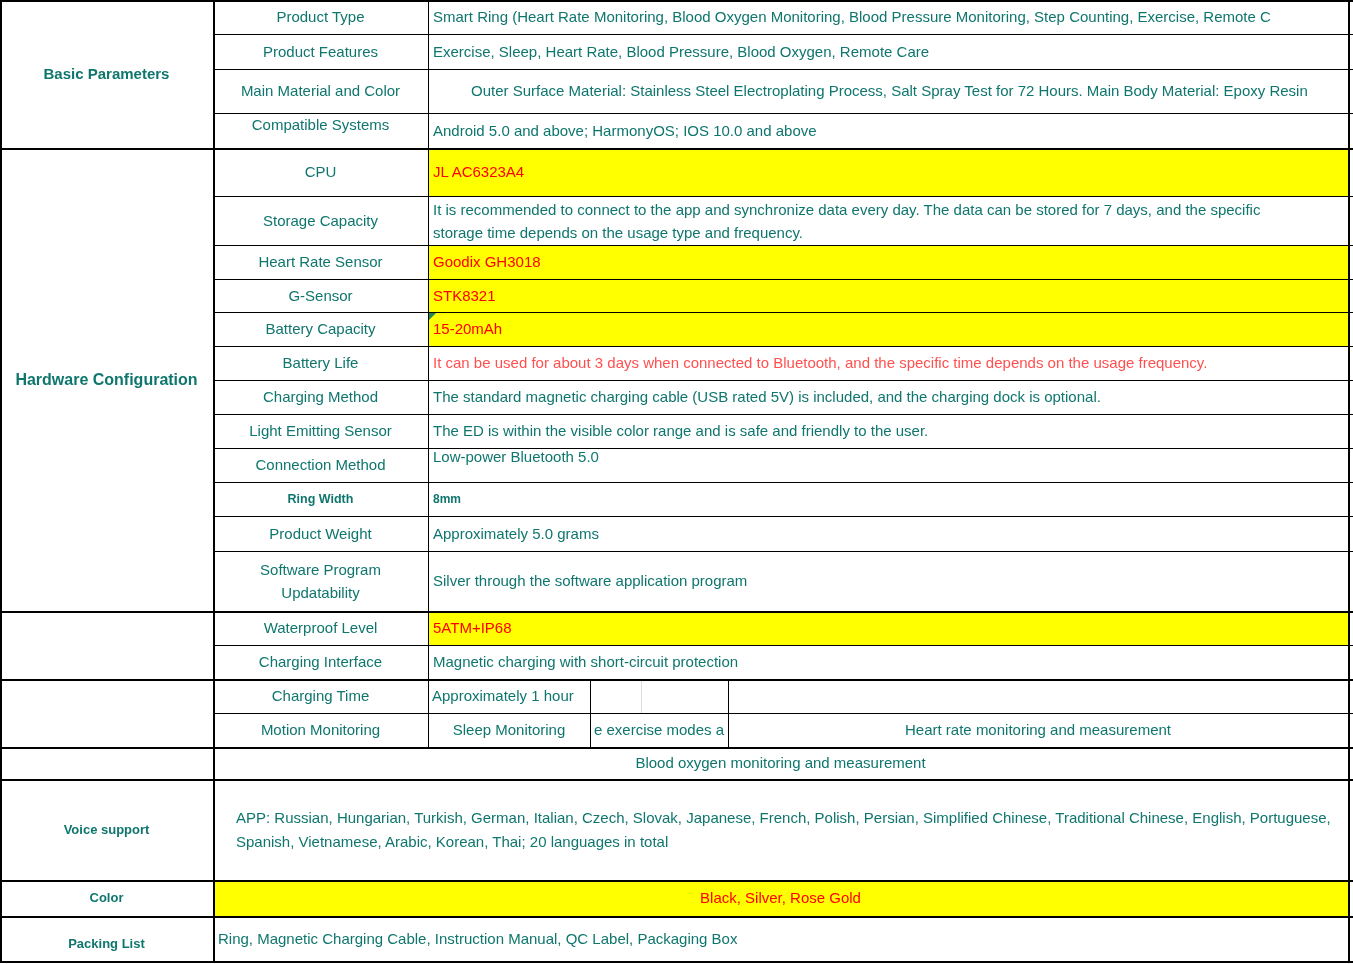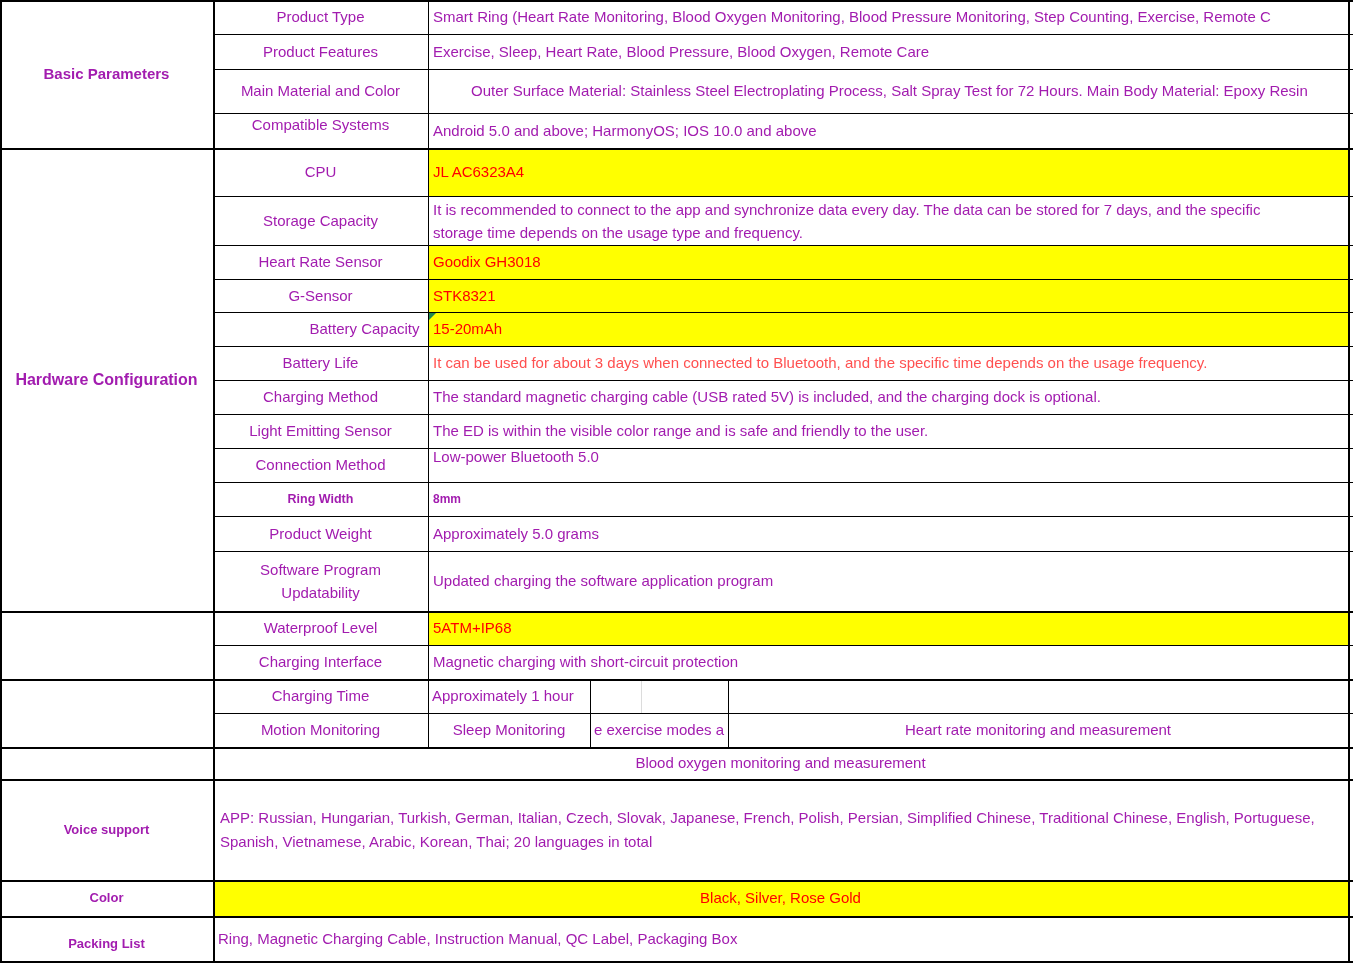--- a/index.html
+++ b/index.html
@@ -1,20 +1,20 @@
 <!DOCTYPE html>
 <html><head>
 <meta charset="utf-8">
 <style>
   html,body{margin:0;padding:0;background:#fff;}
   body{width:1353px;height:964px;overflow:hidden;position:relative;
        font-family:"Liberation Sans","DejaVu Sans",sans-serif;}
   #sheet{position:absolute;left:0;top:0;width:1353px;height:964px;background:#ffffff;}
   .fill{position:absolute;}
-  .cell{position:absolute;display:flex;align-items:center;color:#a21caf;
+  .cell{position:absolute;display:flex;align-items:center;color:#0f766e;
         font-size:15px;line-height:20px;white-space:nowrap;}
   .cA{left:0;width:213px;justify-content:center;text-align:center;font-weight:bold;}
   .cB{left:213px;width:215px;justify-content:center;text-align:center;}
   .cV{left:428px;width:925px;padding-left:5px;box-sizing:border-box;}
   .wrap{white-space:normal;}
   .ctr{justify-content:center;text-align:center;padding-left:0;}
   .red{color:#ff0000;}
   .softred{color:#ff5050;}
   .sm{font-size:13px;}
   .xs{font-size:12px;font-weight:bold;}
@@ -42,21 +42,21 @@
   <div class="cell cA sm" style="top:916px;height:56px;">Packing List</div>
 
   <div class="cell cB" style="top:0;height:34px;">Product Type</div>
   <div class="cell cB" style="top:34px;height:35px;">Product Features</div>
   <div class="cell cB" style="top:69px;height:44px;">Main Material and Color</div>
   <div class="cell cB" style="top:113px;height:24px;">Compatible Systems</div>
   <div class="cell cB" style="top:148px;height:48px;">CPU</div>
   <div class="cell cB" style="top:196px;height:49px;">Storage Capacity</div>
   <div class="cell cB" style="top:245px;height:34px;">Heart Rate Sensor</div>
   <div class="cell cB" style="top:279px;height:33px;">G-Sensor</div>
-  <div class="cell cB" style="top:312px;height:34px;padding-left:44px;">Battery Capacity</div>
+  <div class="cell cB" style="top:312px;height:34px;">Battery Capacity</div>
   <div class="cell cB" style="top:346px;height:34px;">Battery Life</div>
   <div class="cell cB" style="top:380px;height:34px;">Charging Method</div>
   <div class="cell cB" style="top:414px;height:34px;">Light Emitting Sensor</div>
   <div class="cell cB" style="top:448px;height:34px;">Connection Method</div>
   <div class="cell cB xs" style="top:482px;height:34px;font-size:12.5px;">Ring Width</div>
   <div class="cell cB" style="top:516px;height:35px;">Product Weight</div>
   <div class="cell cB wrap" style="top:551px;height:60px;line-height:23px;">
       <span style="width:170px;">Software Program Updatability</span>
     </div>
   <div class="cell cB" style="top:611px;height:34px;">Waterproof Level</div>
@@ -72,31 +72,31 @@
   <div class="cell cV wrap" style="top:196px;height:49px;line-height:23px;width:885px;">It is recommended to connect to the app and synchronize data every day. The data can be stored for 7 days, and the specific storage time depends on the usage type and frequency.</div>
   <div class="cell cV red" style="top:245px;height:34px;">Goodix GH3018</div>
   <div class="cell cV red" style="top:279px;height:33px;">STK8321</div>
   <div class="cell cV red" style="top:312px;height:34px;">15-20mAh</div>
   <div class="cell cV softred" style="top:346px;height:34px;">It can be used for about 3 days when connected to Bluetooth, and the specific time depends on the usage frequency.</div>
   <div class="cell cV" style="top:380px;height:34px;">The standard magnetic charging cable (USB rated 5V) is included, and the charging dock is optional.</div>
   <div class="cell cV" style="top:414px;height:34px;">The ED is within the visible color range and is safe and friendly to the user.</div>
   <div class="cell cV" style="top:440px;height:34px;text-align:right;">Low-power Bluetooth 5.0</div>
   <div class="cell cV xs" style="top:482px;height:34px;">8mm</div>
   <div class="cell cV" style="top:516px;height:35px;">Approximately 5.0 grams</div>
-  <div class="cell cV" style="top:551px;height:60px;">Updated charging the software application program</div>
+  <div class="cell cV" style="top:551px;height:60px;">Silver through the software application program</div>
   <div class="cell cV red" style="top:611px;height:34px;border-radius:9px;">5ATM+IP68</div>
   <div class="cell cV" style="top:645px;height:34px;">Magnetic charging with short-circuit protection</div>
   <div class="cell cV" style="top:679px;height:34px;width:162px;padding-left:4px;">Approximately 1 hour</div>
 
   <div class="cell ctr" style="left:428px;width:162px;top:713px;height:34px;justify-content:center;">Sleep Monitoring</div>
   <div class="cell ctr" style="left:590px;width:138px;top:713px;height:34px;justify-content:center;overflow:hidden;">e exercise modes a</div>
   <div class="cell ctr" style="left:728px;width:620px;top:713px;height:34px;justify-content:center;">Heart rate monitoring and measurement</div>
 
   <div class="cell ctr" style="left:213px;width:1135px;top:747px;height:32px;justify-content:center;">Blood oxygen monitoring and measurement</div>
-  <div class="cell wrap" style="left:213px;width:1125px;top:779px;height:101px;padding-left:7px;box-sizing:border-box;line-height:24px;">APP: Russian, Hungarian, Turkish, German, Italian, Czech, Slovak, Japanese, French, Polish, Persian, Simplified Chinese, Traditional Chinese, English, Portuguese, Spanish, Vietnamese, Arabic, Korean, Thai; 20 languages in total</div>
+  <div class="cell wrap" style="left:213px;width:1125px;top:779px;height:101px;padding-left:23px;box-sizing:border-box;line-height:24px;">APP: Russian, Hungarian, Turkish, German, Italian, Czech, Slovak, Japanese, French, Polish, Persian, Simplified Chinese, Traditional Chinese, English, Portuguese, Spanish, Vietnamese, Arabic, Korean, Thai; 20 languages in total</div>
   <div class="cell ctr red" style="left:213px;width:1135px;top:880px;height:36px;justify-content:center;">Black, Silver, Rose Gold</div>
   <div class="cell" style="left:213px;width:1140px;top:916px;height:45px;padding-left:5px;box-sizing:border-box;">Ring, Magnetic Charging Cable, Instruction Manual, QC Label, Packaging Box</div>
 
   <div id="err-tri"></div>
 
   <div id="lines">
       <div class="line" style="left: 0px; top: 0px; width: 1353px; height: 2px;"></div>
       <div class="line" style="left: 0px; top: 961px; width: 1353px; height: 2px;"></div>
       <div class="line" style="left: 0px; top: 0px; width: 2px; height: 963px;"></div>
       <div class="line" style="left: 1348px; top: 0px; width: 2px; height: 963px;"></div>

